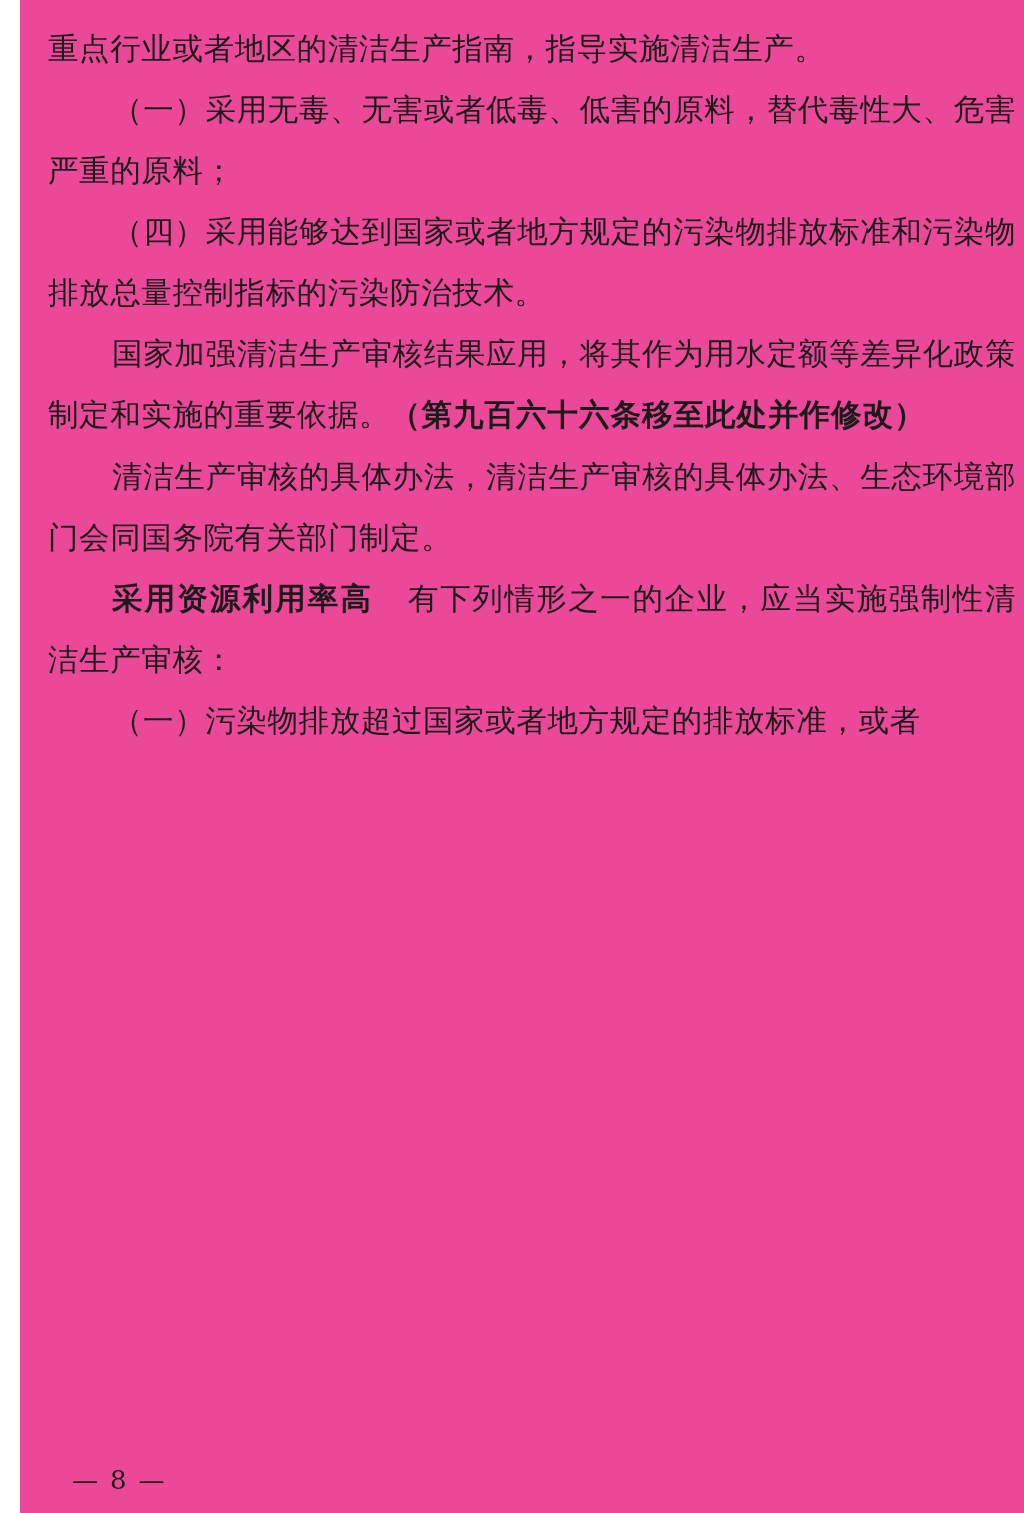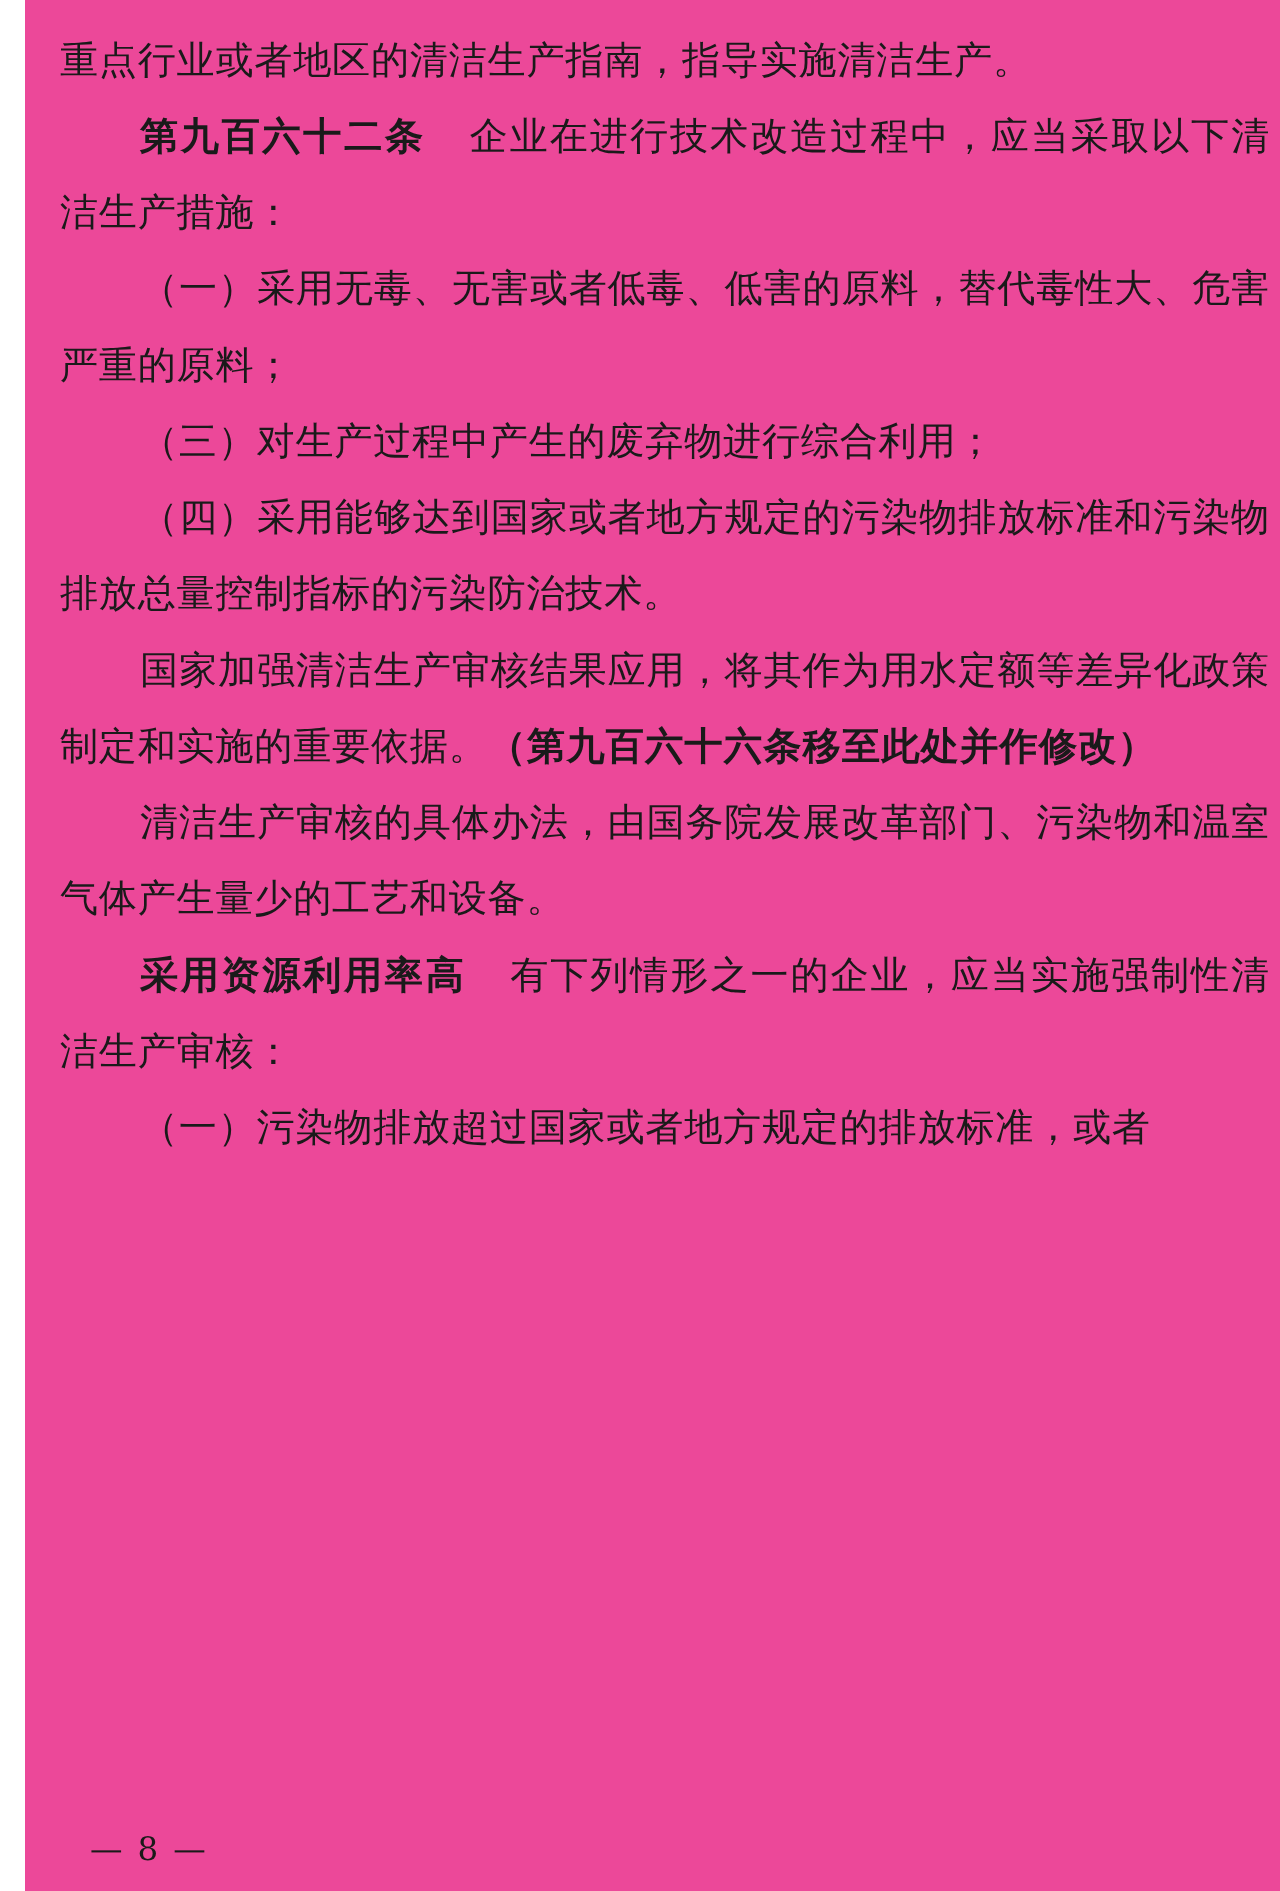--- a/index.html
+++ b/index.html
@@ -67,44 +67,38 @@
 </head>
 <body>
 
 <div class="page">
   <div class="body-text">
 
     <p class="para">
       <span>重点行业或者地区的清洁生产指南，指导实施清洁生产。</span>
     </p>
 
-    <p class="para indent">
-      <span class="article-label">第九百六十二条</span><span class="gap"></span><span>企业在进行技术改造过程中，应当采取以下清洁生产措施：</span>
-    </p>
 
     <p class="para indent">
       <span>（一）采用无毒、无害或者低毒、低害的原料，替代毒性大、危害严重的原料；</span>
     </p>
 
 
-    <p class="para indent">
-      <span>（三）对生产过程中产生的废弃物进行综合利用；</span>
-    </p>
 
     <p class="para indent">
       <span>（四）采用能够达到国家或者地方规定的污染物排放标准和污染物排放总量控制指标的污染防治技术。</span>
     </p>
 
 
     <p class="para indent">
       <span>国家加强清洁生产审核结果应用，将其作为用水定额等差异化政策制定和实施的重要依据。</span><span class="bold-note">（第九百六十六条移至此处并作修改）</span>
     </p>
 
     <p class="para indent">
-      <span>清洁生产审核的具体办法，由国务院发展改革部门、污染物和温室气体产生量少的工艺和设备。</span>
+      <span>清洁生产审核的具体办法，清洁生产审核的具体办法、生态环境部门会同国务院有关部门制定。</span>
     </p>
 
     <p class="para indent">
       <span class="article-label">采用资源利用率高</span><span class="gap"></span><span>有下列情形之一的企业，应当实施强制性清洁生产审核：</span>
     </p>
 
     <p class="para indent">
       <span>（一）污染物排放超过国家或者地方规定的排放标准，或者</span>
     </p>
 

